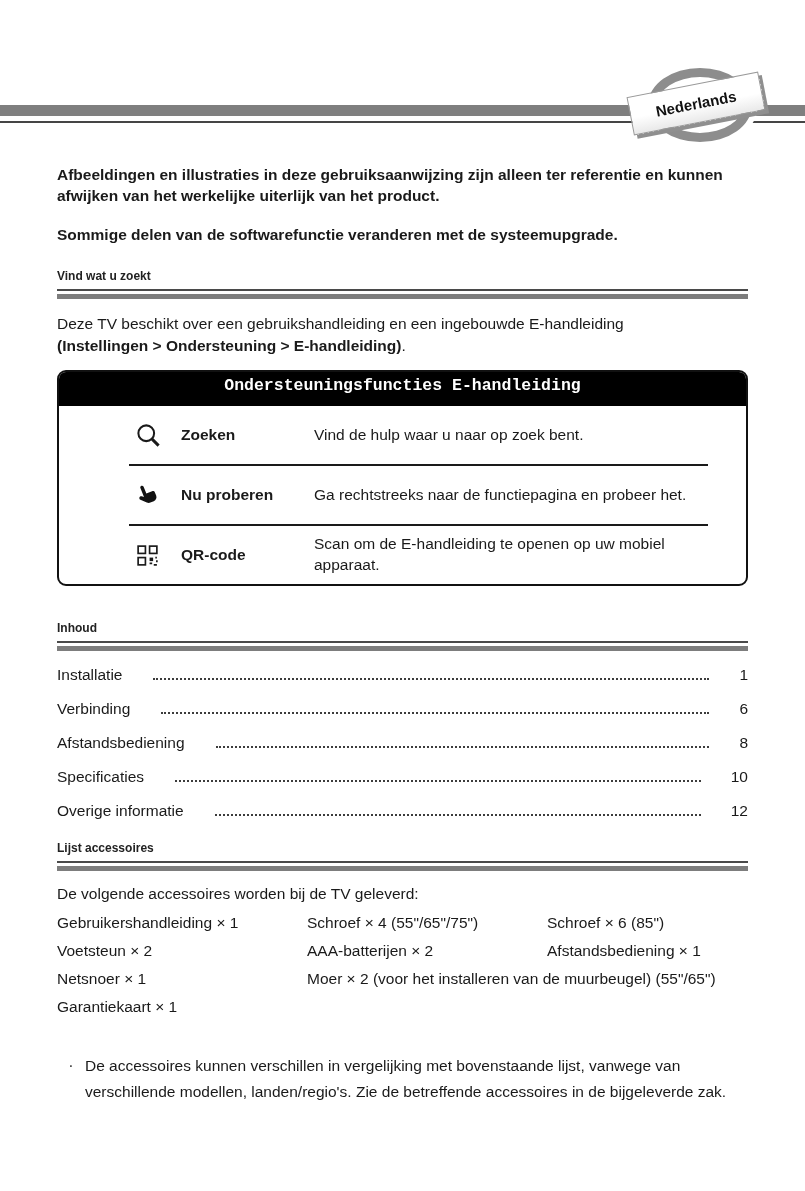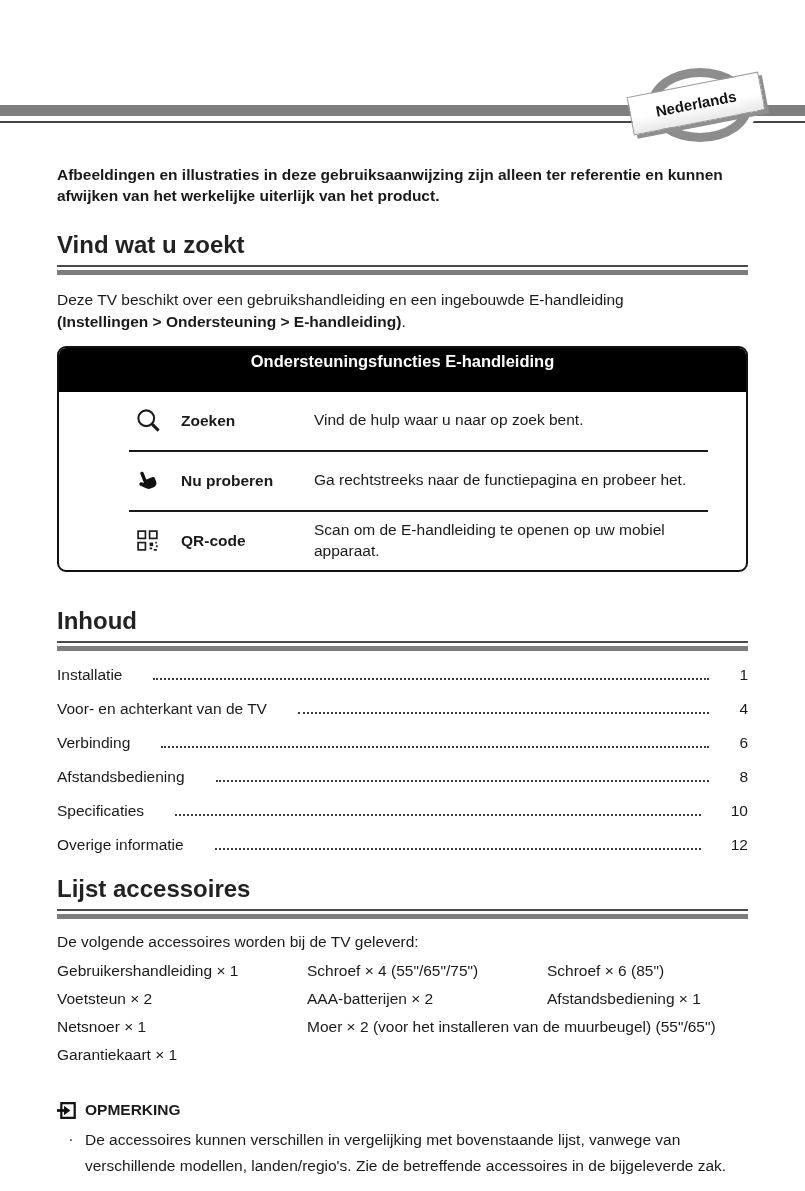--- a/index.html
+++ b/index.html
@@ -31,34 +31,34 @@
     transform: rotate(-11deg);
     display: flex; align-items: center; justify-content: center;
     font-weight: bold; font-size: 15px; color: #111;
   }
 
   
   .content { margin: 0 57px; }
   .bold-note { font-weight: bold; font-size: 15.5px; line-height: 1.38; margin: 14px 0 0; }
   .bold-note + .bold-note { margin-top: 17px; }
 
-  h2.section-title { font-size: 24px; font-weight: bold; margin: 0; color: #222; }
+  h2.section-title { font-size: 12px; font-weight: bold; margin: 0; color: #222; }
   .sec-find .section-title { margin-top: 24px; }
   .rule { margin-top: 6px; }
   .rule-thin  { height: 2px; background: #4a4a4a; margin-bottom: 3px; }
   .rule-thick { height: 5px; background: #7d7d7d; }
 
   .find-desc { font-size: 15.5px; line-height: 1.42; margin: 14px 0 0; }
   .find-desc strong { font-weight: bold; }
 
   
   .etable { margin-top: 13px; border: 2px solid #111; border-radius: 9px; overflow: hidden; background: #fff; }
   .etable-header {
     background: #000; color: #fff; font-weight: bold; font-size: 16.5px;
-    text-align: center; padding: 4px 0 21px;
+    text-align: center; padding: 4px 0 11px; font-family: Liberation Mono, monospace;
   }
   .etable-row { display: flex; align-items: center; padding: 7px 42px 7px 76px; min-height: 44px; }
   .icon-cell  { width: 46px; flex: none; display: flex; align-items: center; }
   .label-cell { width: 133px; flex: none; font-weight: bold; font-size: 15.5px; }
   .desc-cell  { flex: 1; font-size: 15.5px; line-height: 1.35; }
   .etable-sep { height: 2px; background: #1a1a1a; margin: 0 38px 0 70px; }
 
   
   .toc { margin-top: 3px; }
   .toc-entry { display: flex; align-items: baseline; margin-top: 13px; font-size: 15.5px; line-height: 21px; gap: 27px; }
@@ -92,20 +92,21 @@
   <div class="hdr-line"></div>
   <div class="badge-ring"></div>
   <div class="badge-label">
     <span>Nederlands</span>
   </div>
 </div>
 
 <div class="content">
 
   <p class="bold-note">Afbeeldingen en illustraties in deze gebruiksaanwijzing zijn alleen ter referentie en kunnen afwijken van het werkelijke uiterlijk van het product.</p>
+  <p class="bold-note">Sommige delen van de softwarefunctie veranderen met de systeemupgrade.</p>
 
   <div class="sec-find">
     <h2 class="section-title">Vind wat u zoekt</h2>
     <div class="rule">
       <div class="rule-thin"></div>
       <div class="rule-thick"></div>
     </div>
 
     <p class="find-desc"><span>Deze TV beschikt over een gebruikshandleiding en een ingebouwde E-handleiding</span><br><strong>(Instellingen &gt; Ondersteuning &gt; E-handleiding)</strong><span>.</span></p>
 
@@ -158,25 +159,20 @@
       <div class="rule-thick"></div>
     </div>
 
     <div class="toc">
       <div class="toc-entry">
         <span class="toc-label">Installatie</span>
         <span class="toc-dots"></span>
         <span class="toc-page">1</span>
       </div>
       <div class="toc-entry">
-        <span class="toc-label">Voor- en achterkant van de TV</span>
-        <span class="toc-dots"></span>
-        <span class="toc-page">4</span>
-      </div>
-      <div class="toc-entry">
         <span class="toc-label">Verbinding</span>
         <span class="toc-dots"></span>
         <span class="toc-page">6</span>
       </div>
       <div class="toc-entry">
         <span class="toc-label">Afstandsbediening</span>
         <span class="toc-dots"></span>
         <span class="toc-page">8</span>
       </div>
       <div class="toc-entry">
@@ -208,29 +204,19 @@
       <div>Voetsteun × 2</div>
       <div>AAA-batterijen × 2</div>
       <div>Afstandsbediening × 1</div>
       <div>Netsnoer × 1</div>
       <div class="acc-span2">Moer × 2 (voor het installeren van de muurbeugel) (55"/65")</div>
       <div>Garantiekaart × 1</div>
     </div>
   </div>
 
   <div class="note">
-    <div class="note-title-row">
-      <span>
-        <svg viewBox="0 0 22 22" width="19" height="19">
-          <rect x="5" y="2.5" width="15.5" height="17" fill="none" stroke="#111" stroke-width="2.6"></rect>
-          <line x1="0" y1="11" x2="9" y2="11" stroke="#111" stroke-width="3.2"></line>
-          <polygon points="8,5.5 15.5,11 8,16.5" fill="#111"></polygon>
-        </svg>
-      </span>
-      <span class="note-title">OPMERKING</span>
-    </div>
     <div class="note-bullet-row">
       <span class="note-marker">·</span>
       <span class="note-text">De accessoires kunnen verschillen in vergelijking met bovenstaande lijst, vanwege van verschillende modellen, landen/regio's. Zie de betreffende accessoires in de bijgeleverde zak.</span>
     </div>
   </div>
 
 </div>
 
 </body></html>

